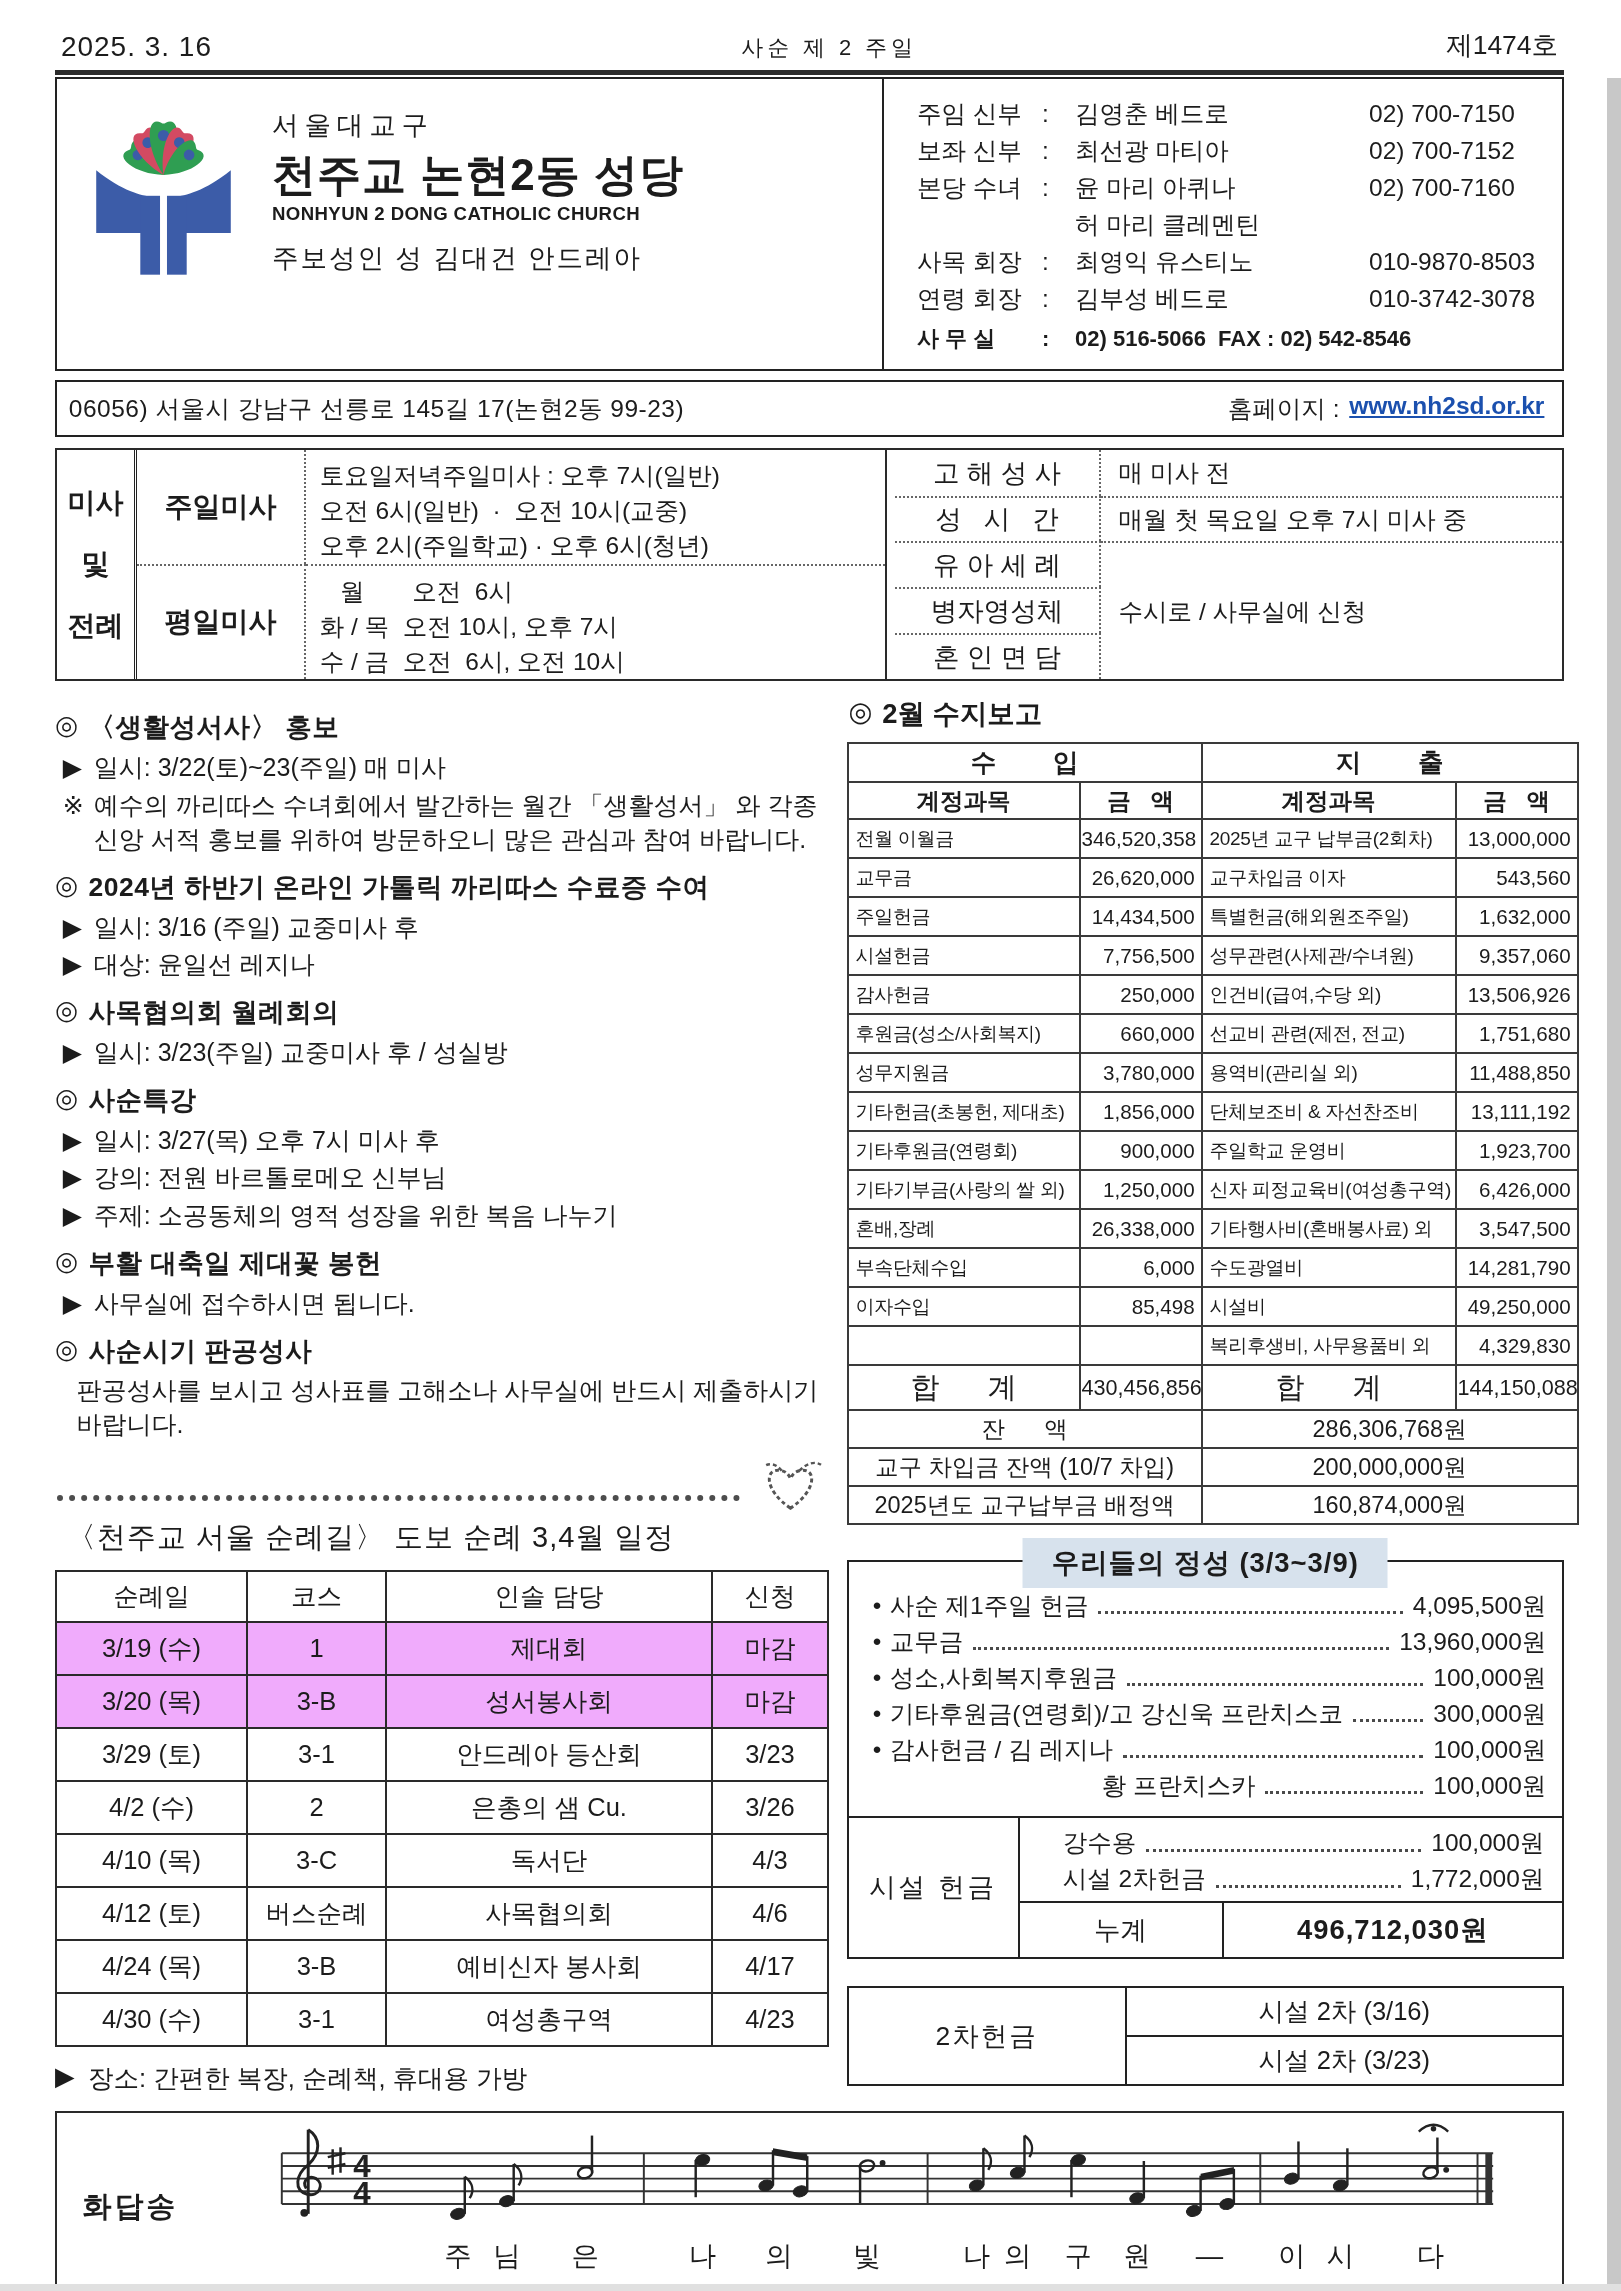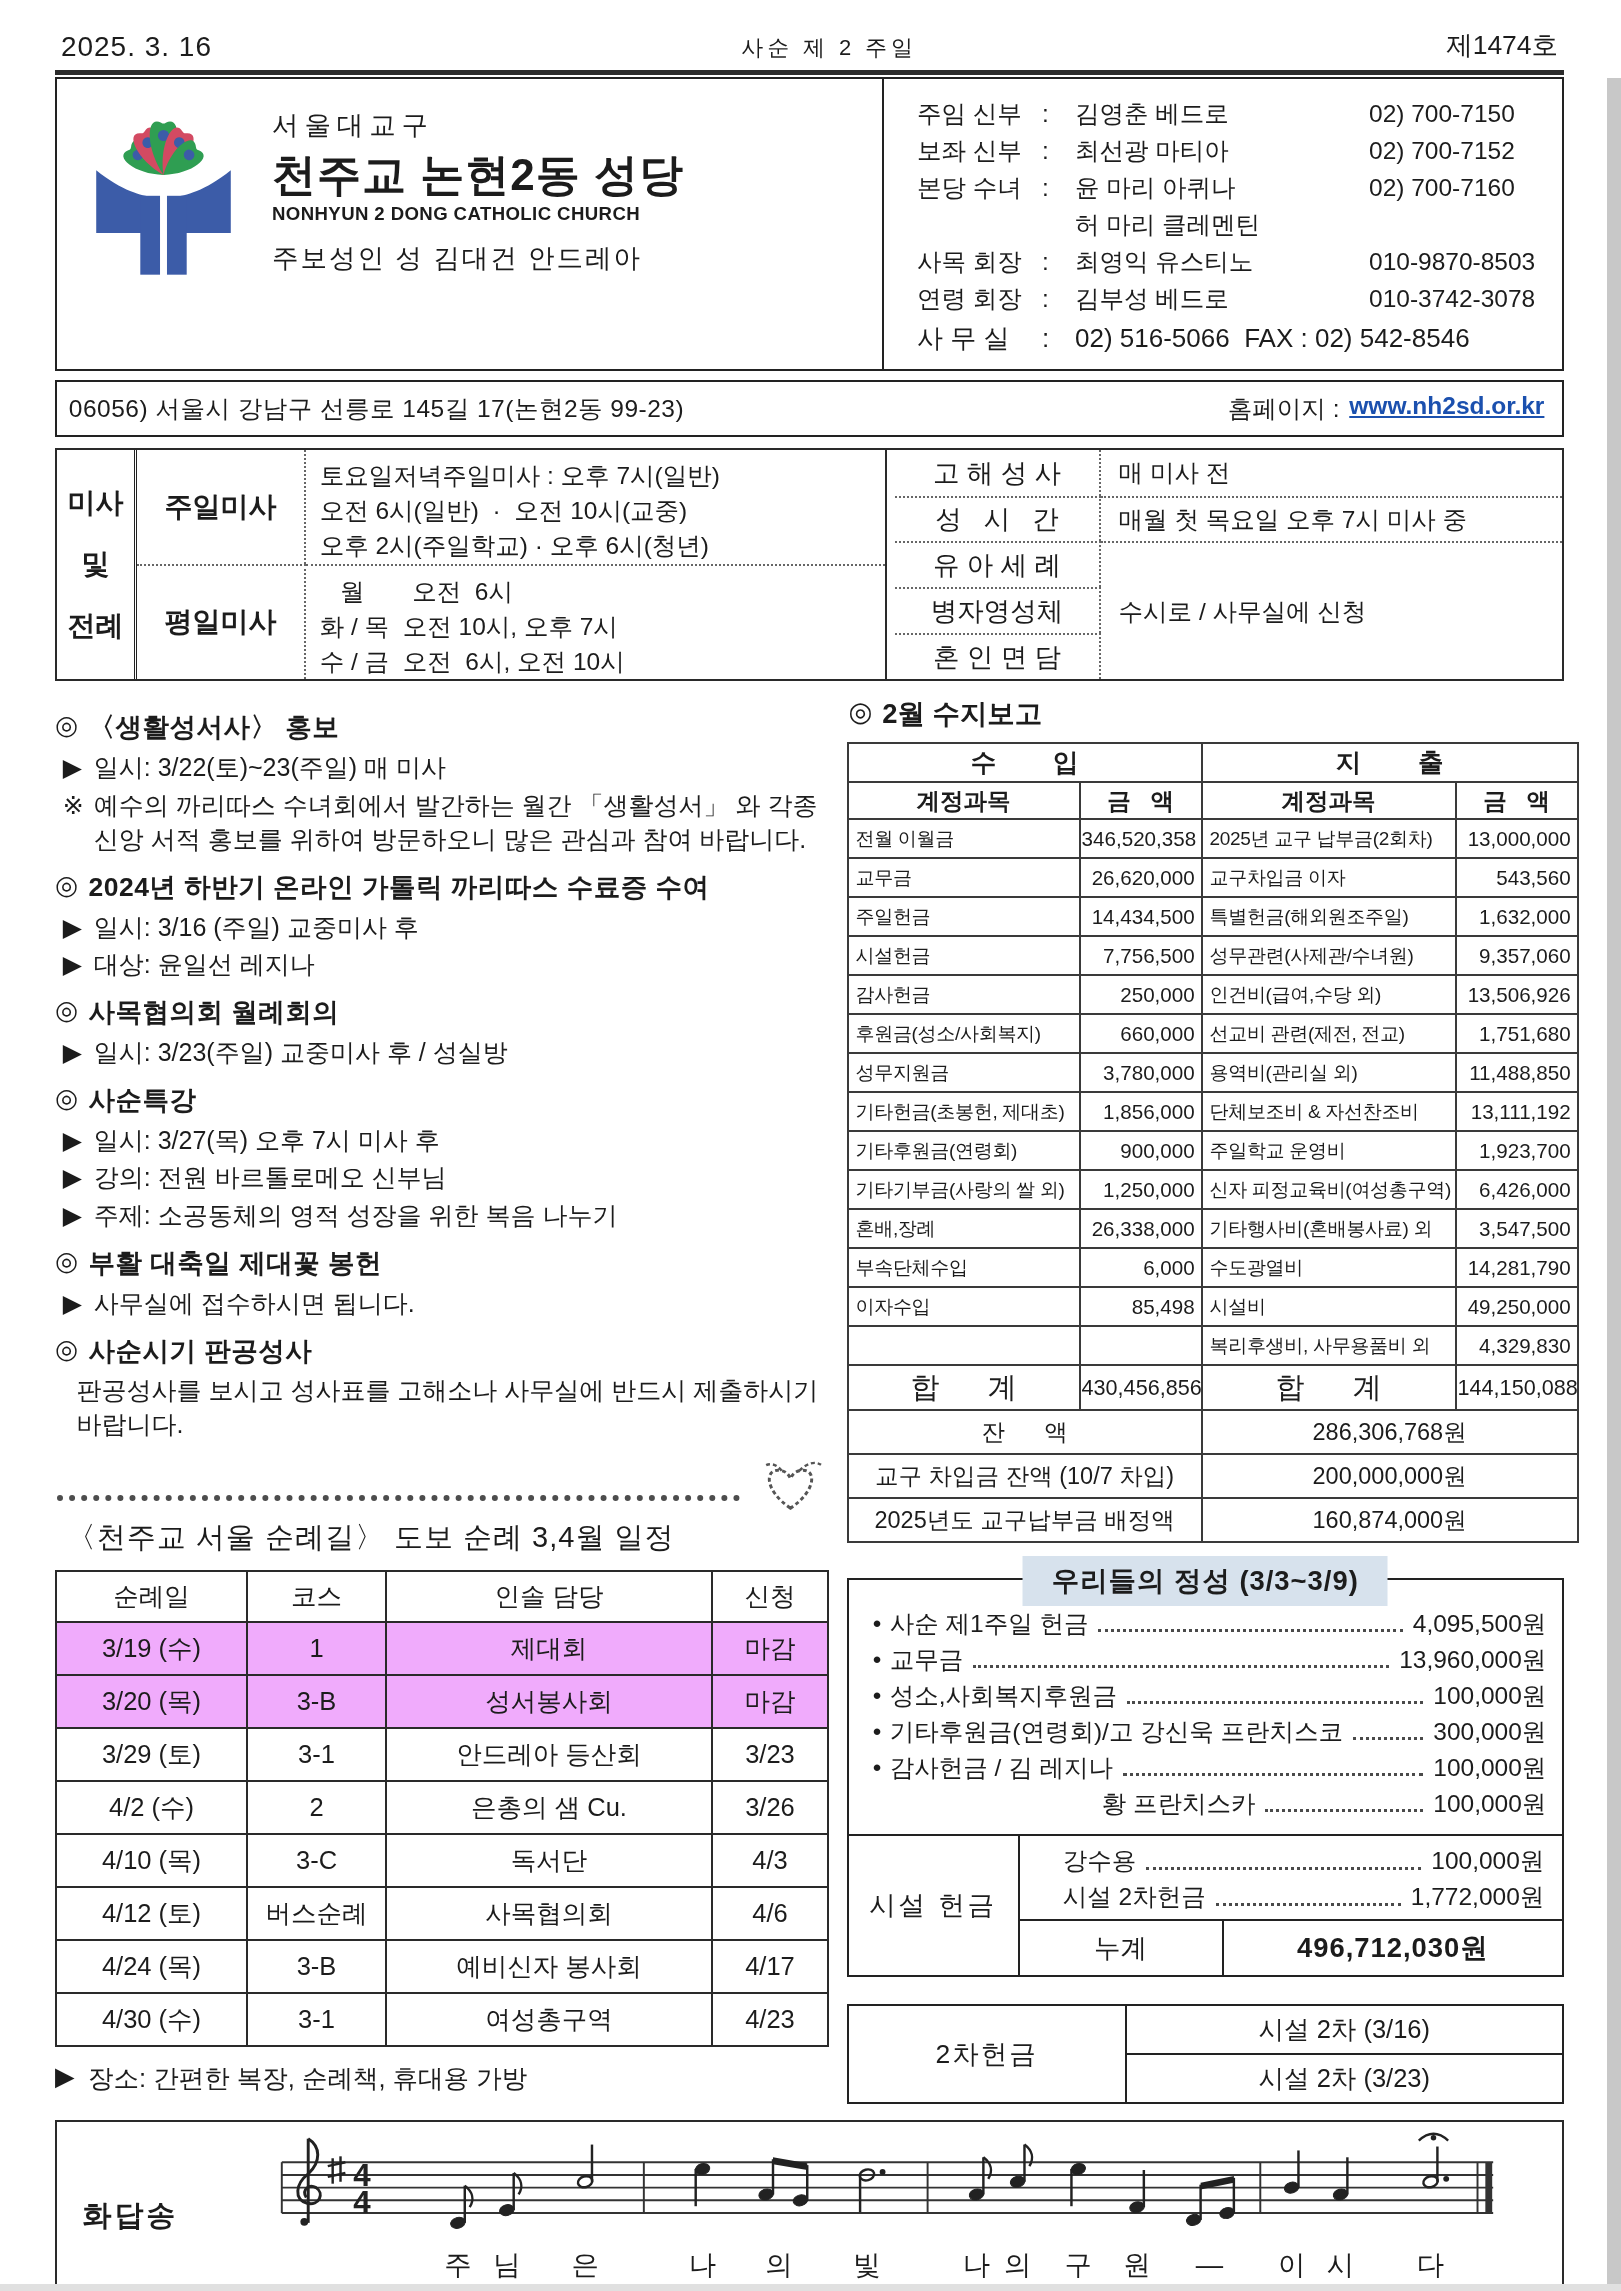--- a/index.html
+++ b/index.html
@@ -23,21 +23,21 @@
   .diocese{font-size:26.5px;letter-spacing:5.9px;margin-bottom:7.8px;}
   .cname{font-size:44px;font-weight:800;letter-spacing:1px;line-height:1.12;}
   .cen{font-size:18.6px;letter-spacing:0.4px;margin-top:2.9px;font-weight:600;}
   .patron{font-size:26.5px;letter-spacing:2px;margin-top:15.7px;}
   .cb-right{flex:1;border-left:2px solid #222;box-sizing:border-box;padding:15.7px 19.6px 9.8px 33px;}
   .crow{display:flex;font-size:24.5px;line-height:37px;white-space:pre;}
   .clabel{width:125px;}
   .ccolon{width:33px;}
   .cnm{width:294px;}
   .cph{flex:1;}
-  .office{display:flex;font-size:26px;line-height:39px;white-space:pre;margin-top:2px;}
+  .office{display:flex;font-size:22px;line-height:39px;white-space:pre;margin-top:2px;font-weight:bold;}
 
   
   .abar{border:2px solid #222;margin-top:8.8px;height:57px;display:flex;align-items:center;
         justify-content:space-between;padding:0 17.6px 0 11.8px;box-sizing:border-box;}
   .addr{font-size:24.5px;letter-spacing:0.5px;}
   .home{font-size:24.5px;display:flex;gap:9.8px;}
   .homelink{color:#1b50ae;text-decoration:underline;font-weight:600;cursor:pointer;}
 
   
   .mbox{border:2.9px solid #2a2a2a;margin-top:10.8px;height:233px;display:flex;box-sizing:border-box;}
@@ -89,21 +89,21 @@
   .ftable{width:100%;border-collapse:collapse;border:2.9px solid #2a2a2a;table-layout:fixed;}
   .ftable th,.ftable td{border:2px solid #3a3a3a;box-sizing:border-box;}
   .ftable th{font-size:25.5px;font-weight:700;white-space:pre;height:39px;}
   .ftable th.sub{font-size:23.5px;height:37px;}
   .ftable td{height:39px;}
   td.fl{font-size:19px;text-align:left;padding-left:6.9px;white-space:nowrap;overflow:hidden;letter-spacing:-0.3px;}
   td.fa{font-size:20.6px;text-align:right;padding-right:5.9px;white-space:nowrap;}
   .trow td{height:45px;border-top:2.9px solid #2a2a2a;}
   .trow .tl{font-size:29px;text-align:center;white-space:pre;}
   .trow .ta{font-size:21.6px;text-align:right;padding-right:5.9px;}
-  .srow td{height:44px;text-align:center;font-size:23.5px;white-space:pre;border-top:2.9px solid #2a2a2a;}
+  .srow td{height:38px;text-align:center;font-size:23.5px;white-space:pre;border-top:2.9px solid #2a2a2a;}
 
   
   .obox{margin-top:35px;border:2.9px solid #222;position:relative;padding:25.5px 0 0;}
   .o-title{position:absolute;top:-24.5px;left:50%;transform:translateX(-50%);background:#d7e2ed;
            padding:6.9px 29px;font-size:27.4px;font-weight:700;white-space:nowrap;letter-spacing:1px;}
   .orow{display:flex;align-items:flex-end;font-size:24.5px;line-height:36px;padding:0 15.7px;}
   .orow .bu{width:25.5px;text-align:center;flex:none;}
   .orow .ol{white-space:nowrap;}
   .odots{flex:1;border-bottom:3.4px dotted #4a4a4a;margin:0 9.8px 9.8px;min-width:21.6px;}
   .orow .oa{white-space:nowrap;}

